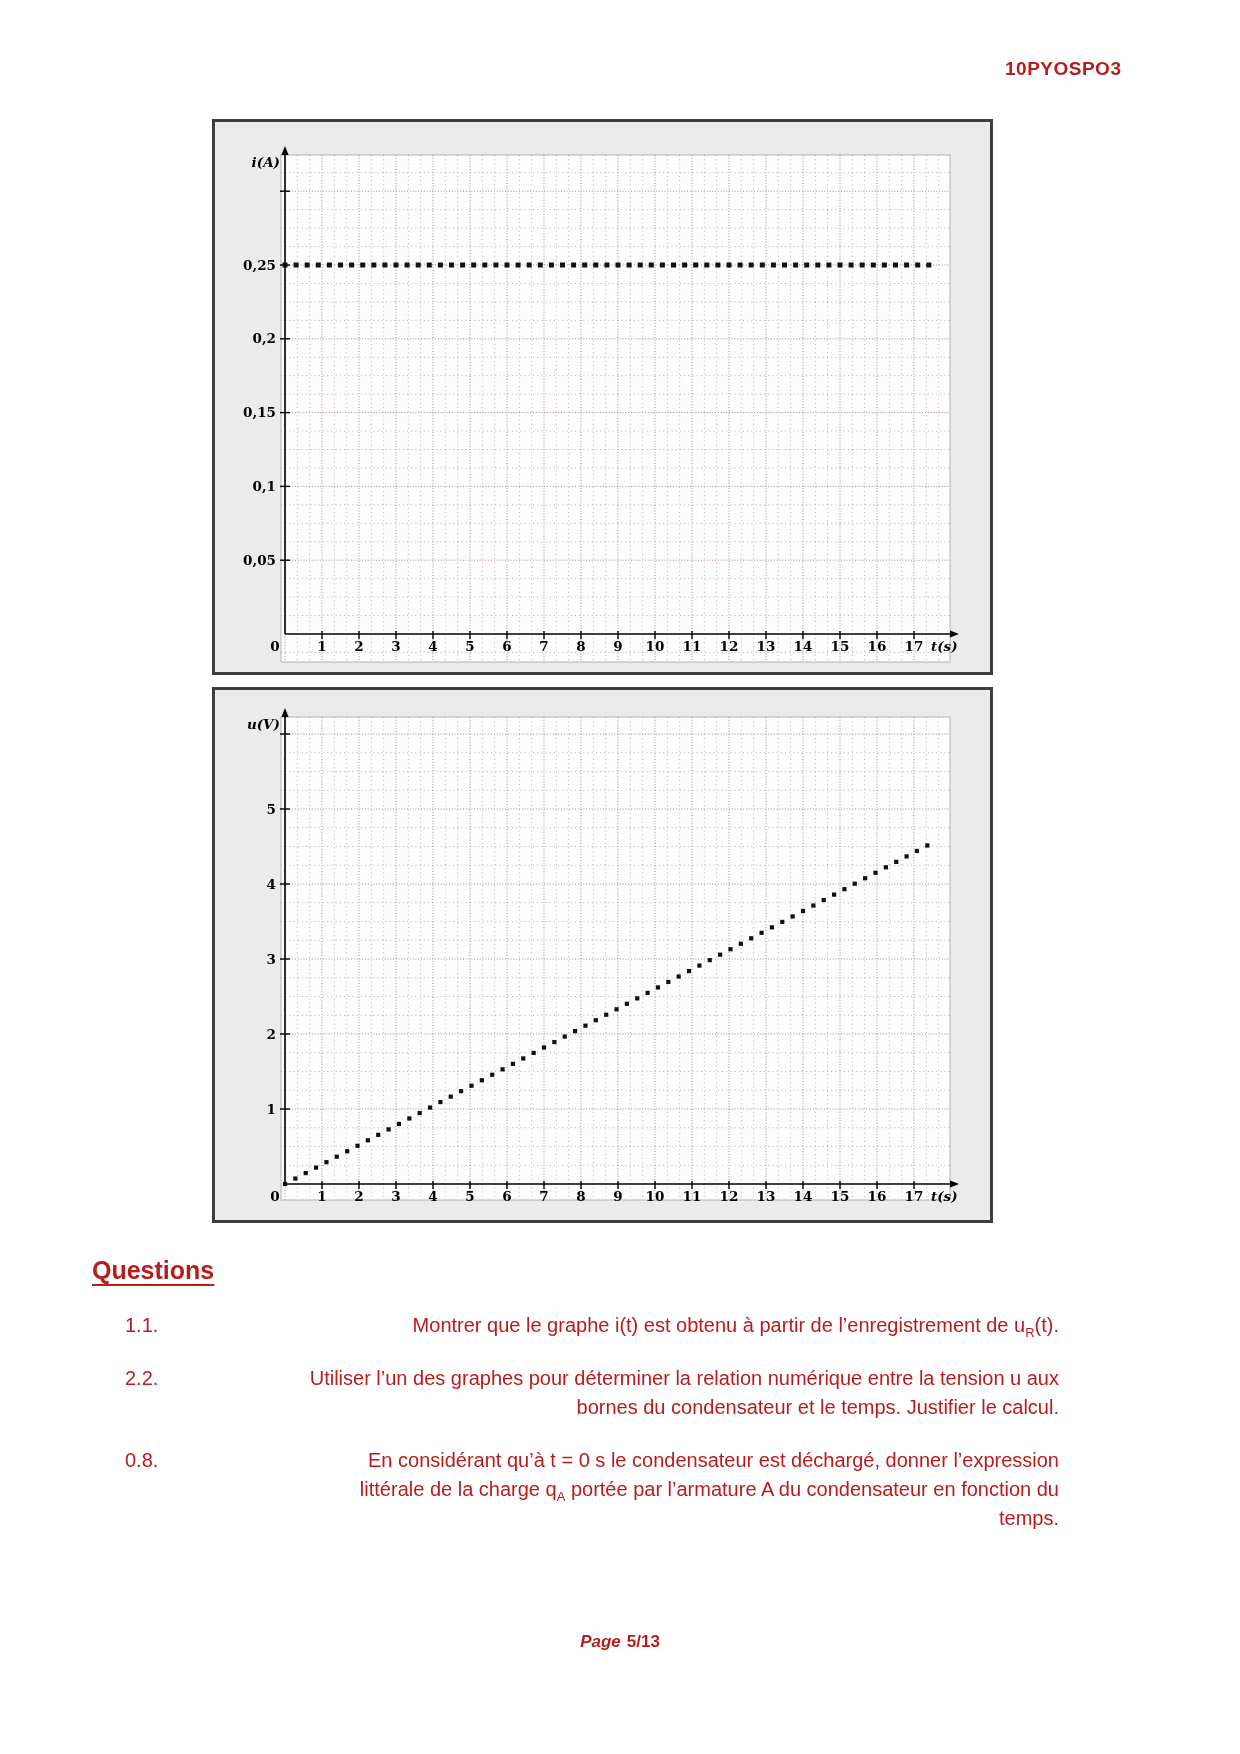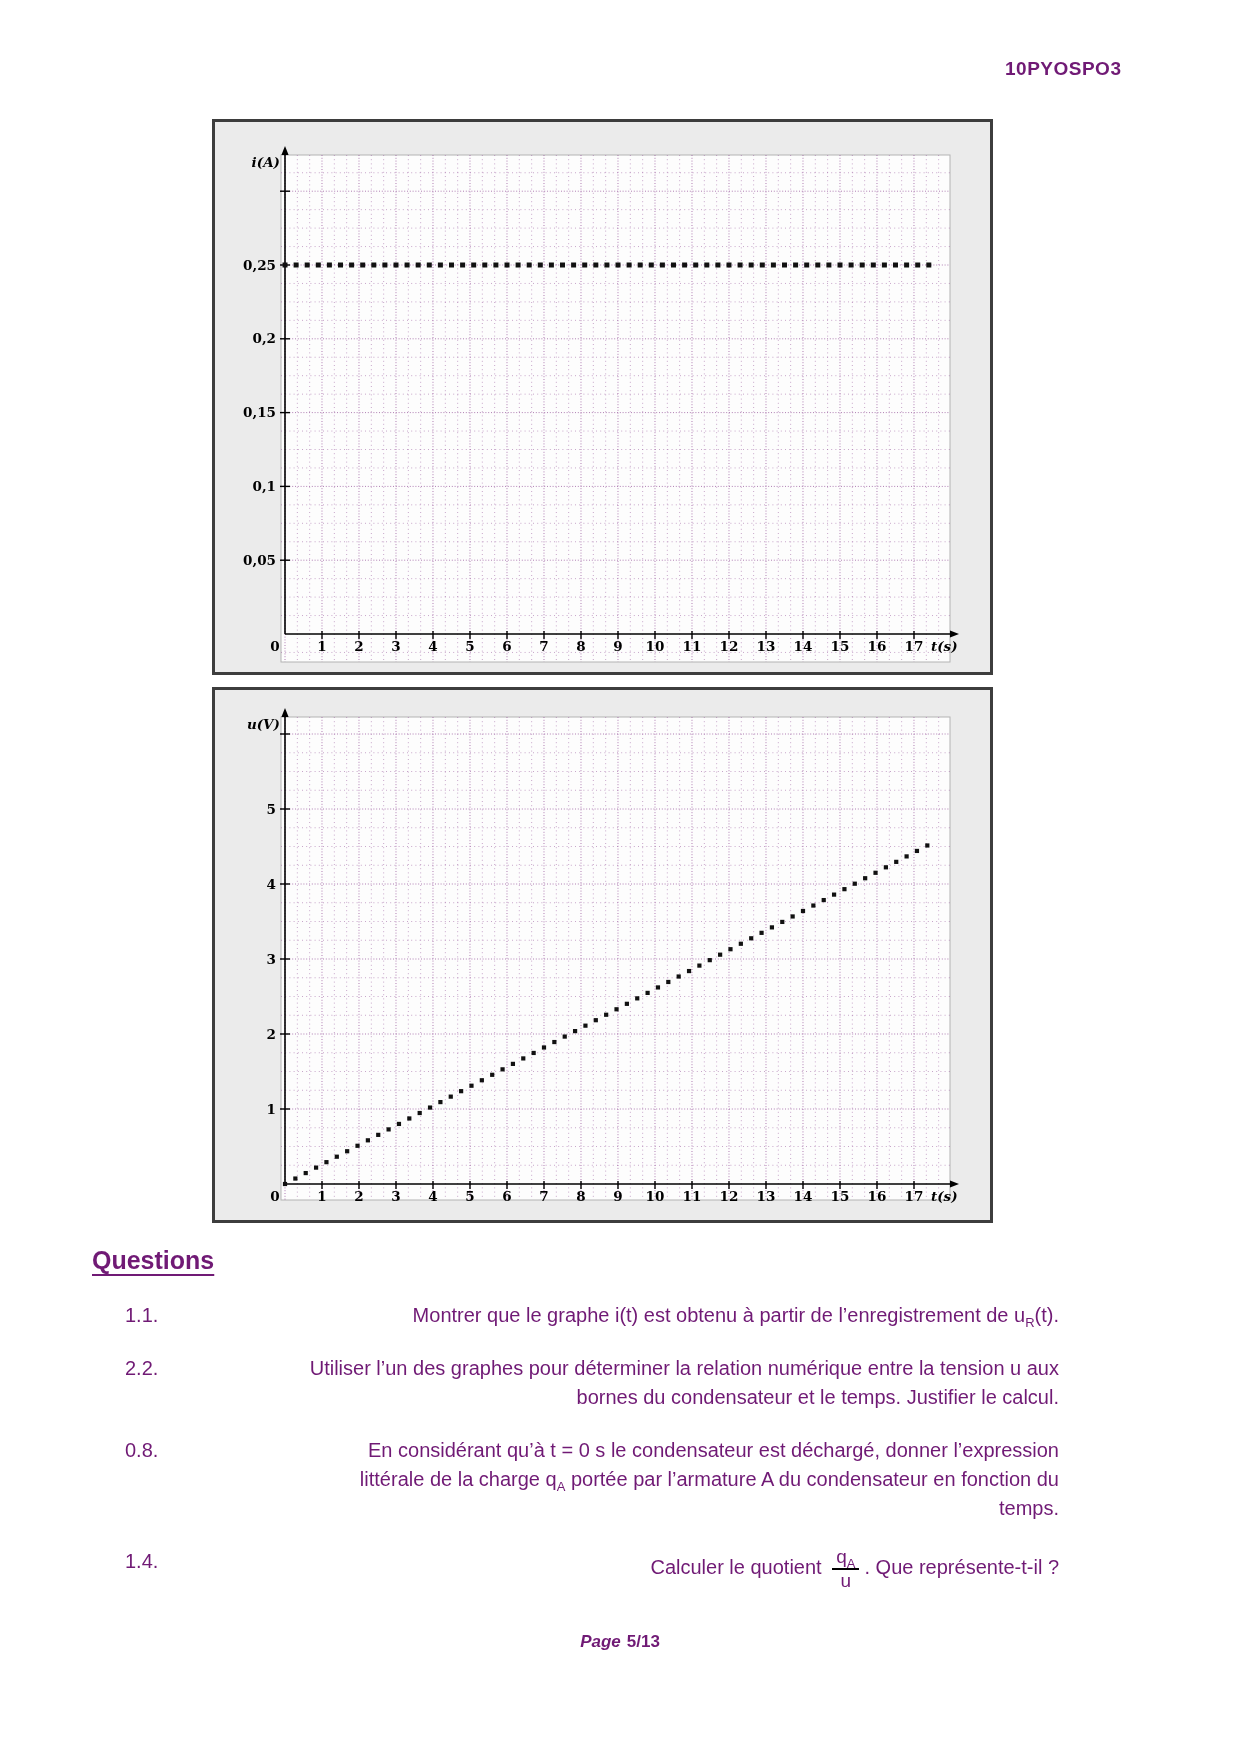--- a/index.html
+++ b/index.html
@@ -1,33 +1,33 @@
 <!DOCTYPE html>
 <html><head>
 <meta charset="utf-8">
 <style>
   html,body{margin:0;padding:0;background:#777;}
   .page{
     position:relative;width:1240px;height:1754px;background:#ffffff;
-    margin:0 auto;font-family:"Liberation Sans",sans-serif;color:#701a75;
+    margin:0 auto;font-family:"Liberation Sans",sans-serif;color:#b91c1c;
   }
   .doc-ref{
     position:absolute;top:58px;left:1005px;
     font-size:19px;font-weight:bold;letter-spacing:.5px;
   }
   .chart-box{
     position:absolute;left:212px;box-sizing:border-box;
     background:#ebebeb;border:3px solid #3d3d3d;
   }
   .chart-box-1{top:119px;width:781px;height:556px;}
   .chart-box-2{top:687px;width:781px;height:536px;}
   .chart-box svg{display:block;width:100%;height:100%;}
   .questions{position:absolute;left:92px;top:1242px;width:1000px;}
   .q-heading{
-    margin:4px 0 26px 0;font-size:25px;font-weight:bold;
+    margin:14px 0 26px 0;font-size:25px;font-weight:bold;
     text-decoration:underline;text-decoration-thickness:2px;text-underline-offset:5px;
   }
   .q-item{display:flex;align-items:flex-start;margin:0 33px 24px 33px;
     font-size:20px;line-height:29px;}
   .q-num{flex:0 0 44px;}
   .q-text{flex:1 1 auto;max-width:920px;text-align:right;}
   .q-text sub{font-size:13px;line-height:0;}
   .frac{
     display:inline-flex;flex-direction:column;align-items:center;
     vertical-align:middle;line-height:1.05;margin:0 5px;font-size:19px;
@@ -454,26 +454,19 @@
     <div class="q-item">
       <span class="q-num">2.2.</span>
       <span class="q-text">Utiliser l’un des graphes pour déterminer la relation numérique entre la tension u aux<br>bornes du condensateur et le temps. Justifier le calcul.</span>
     </div>
 
     <div class="q-item">
       <span class="q-num">0.8.</span>
       <span class="q-text">En considérant qu’à t = 0 s le condensateur est déchargé, donner l’expression<br>littérale de la charge q<sub>A</sub> portée par l’armature A du condensateur en fonction du<br>temps.</span>
     </div>
 
-    <div class="q-item">
-      <span class="q-num">1.4.</span>
-      <span class="q-text">Calculer le quotient <span class="frac">
-            <span class="fr-num">q<sub>A</sub></span>
-            <span class="fr-den">u</span>
-          </span>. Que représente-t-il ?</span>
-    </div>
   </div>
 
   <div class="footer">
     <span class="pg-word">Page</span><span>5/13</span>
   </div>
 
 </div>
 
 </body></html>

